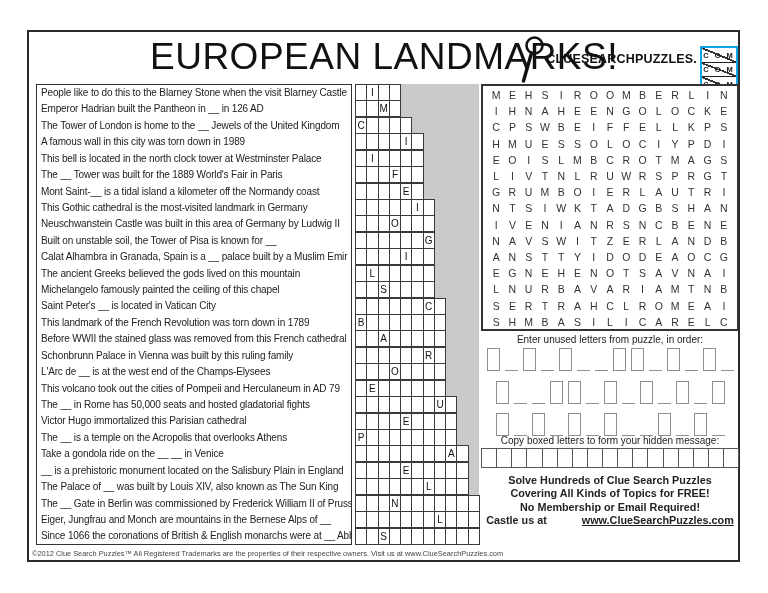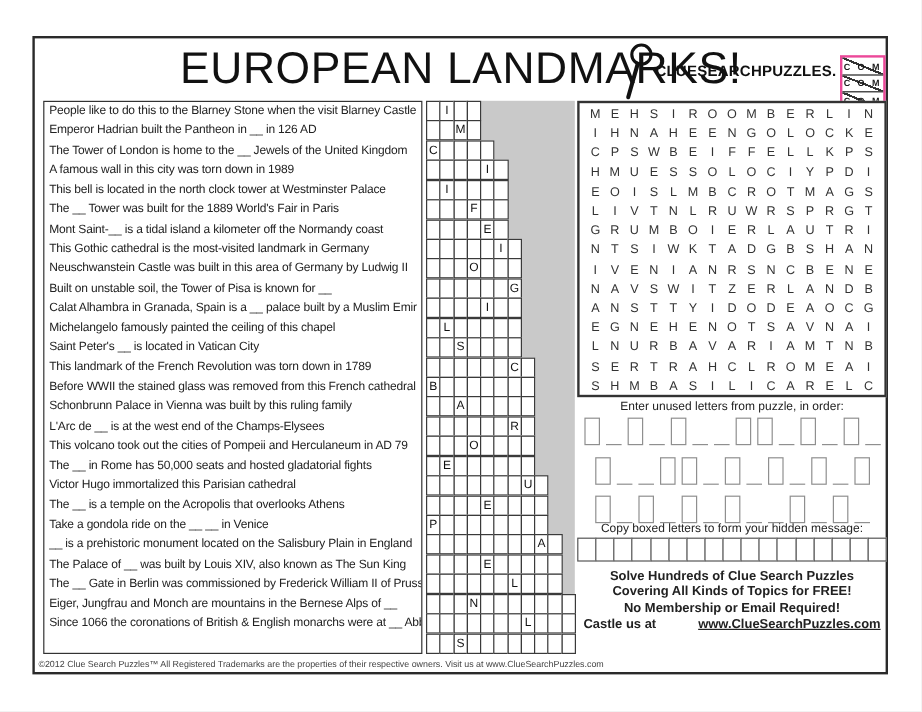--- a/index.html
+++ b/index.html
@@ -6,21 +6,21 @@
   .page{position:relative;width:768px;height:593px;background:#ffffff;
         font-family:"Liberation Sans",sans-serif;color:#1a1a1a;overflow:hidden;}
   .outer-border{position:absolute;left:27px;top:30px;width:709px;height:528px;
         border:2px solid #2a2a2a;}
   .page-title{position:absolute;top:36px;left:50%;transform:translateX(-50%);
         font-size:37px;letter-spacing:0.5px;white-space:nowrap;color:#111;}
   
   .logo{position:absolute;top:35px;right:30px;height:50px;display:flex;align-items:center;gap:1px;}
   .logo-text{display:flex;flex-direction:row;align-items:flex-end;
         font-weight:bold;font-size:12.5px;line-height:13.5px;letter-spacing:0.2px;color:#111;}
-  .com-box{border:2px solid #ec4899;width:34px;margin-left:2px;margin-top:19px;}
+  .com-box{border:2px solid #0ea5e9;width:34px;margin-left:2px;margin-top:19px;}
   .com-row{position:relative;height:13.5px;border-bottom:1.5px solid #222;
         font-size:7.5px;font-weight:bold;letter-spacing:2px;display:flex;
         align-items:center;justify-content:center;
         background:linear-gradient(to top right,transparent 46%,#333 46%,#333 53%,transparent 53%);}
   .com-row:last-child{border-bottom:none;}
   
   .clue-box{position:absolute;left:36px;top:84px;width:316px;height:461px;
         border:1px solid #333;box-sizing:border-box;overflow:hidden;}
   .clue-line{height:16.43px;line-height:16.43px;font-size:10px;letter-spacing:-0.15px;
         padding-left:4px;white-space:nowrap;color:#222;}
@@ -85,20 +85,21 @@
       <div class="clue-line">Emperor Hadrian built the Pantheon in __ in 126 AD</div>
       <div class="clue-line">The Tower of London is home to the __ Jewels of the United Kingdom</div>
       <div class="clue-line">A famous wall in this city was torn down in 1989</div>
       <div class="clue-line">This bell is located in the north clock tower at Westminster Palace</div>
       <div class="clue-line">The __ Tower was built for the 1889 World's Fair in Paris</div>
       <div class="clue-line">Mont Saint-__ is a tidal island a kilometer off the Normandy coast</div>
       <div class="clue-line">This Gothic cathedral is the most-visited landmark in Germany</div>
       <div class="clue-line">Neuschwanstein Castle was built in this area of Germany by Ludwig II</div>
       <div class="clue-line">Built on unstable soil, the Tower of Pisa is known for __</div>
       <div class="clue-line">Calat Alhambra in Granada, Spain is a __ palace built by a Muslim Emir</div>
+      <div class="clue-line">The ancient Greeks believed the gods lived on this mountain</div>
       <div class="clue-line">Michelangelo famously painted the ceiling of this chapel</div>
       <div class="clue-line">Saint Peter's __ is located in Vatican City</div>
       <div class="clue-line">This landmark of the French Revolution was torn down in 1789</div>
       <div class="clue-line">Before WWII the stained glass was removed from this French cathedral</div>
       <div class="clue-line">Schonbrunn Palace in Vienna was built by this ruling family</div>
       <div class="clue-line">L'Arc de __ is at the west end of the Champs-Elysees</div>
       <div class="clue-line">This volcano took out the cities of Pompeii and Herculaneum in AD 79</div>
       <div class="clue-line">The __ in Rome has 50,000 seats and hosted gladatorial fights</div>
       <div class="clue-line">Victor Hugo immortalized this Parisian cathedral</div>
       <div class="clue-line">The __ is a temple on the Acropolis that overlooks Athens</div>

